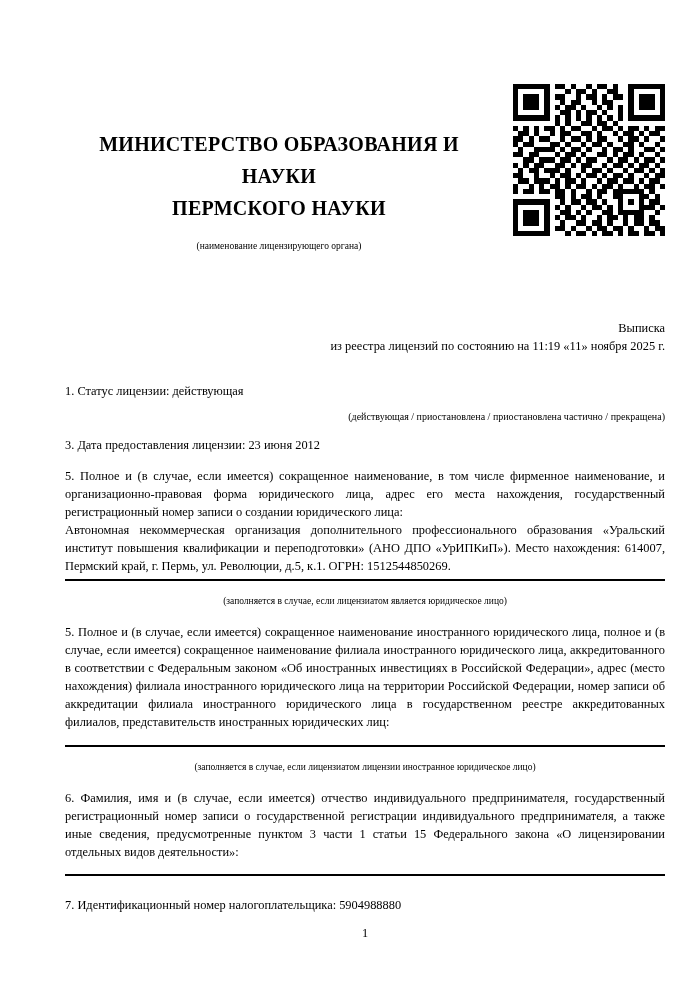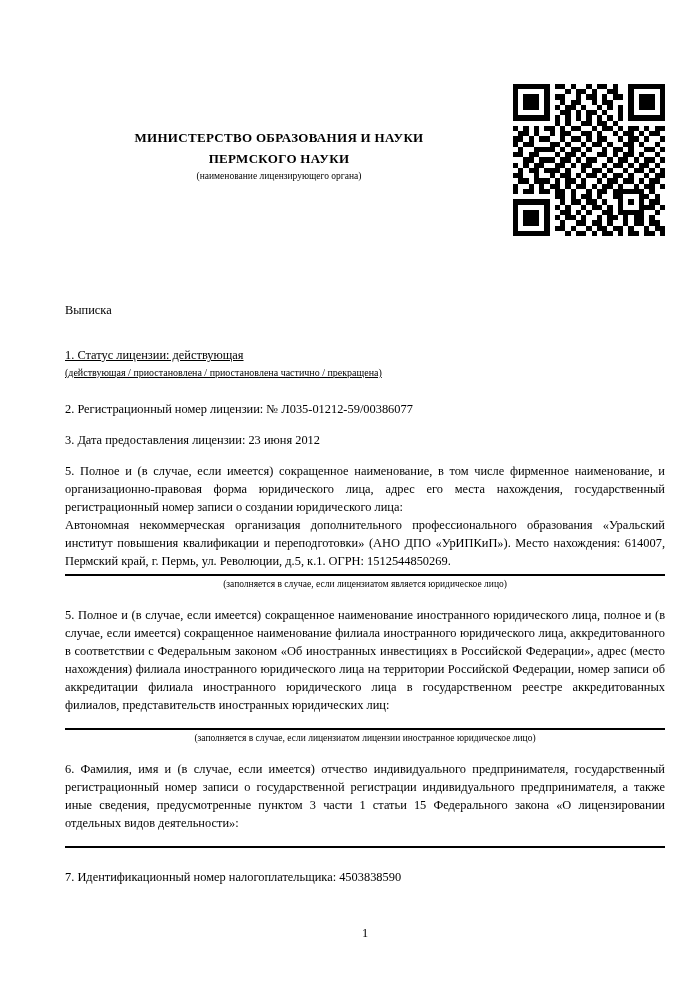--- a/index.html
+++ b/index.html
@@ -28,62 +28,62 @@
     padding-top: 84px;
   }
   .ministry-block {
     flex: 1 1 auto;
     text-align: center;
     padding-top: 44px;
     padding-right: 20px;
   }
   .ministry-name {
     font-weight: bold;
-    font-size: 13px;
+    font-size: 20px;
     line-height: 1.6;
     letter-spacing: 0.3px;
   }
   .ministry-caption {
     font-size: 9.5px;
-    margin-top: 0;
+    margin-top: 16px;
   }
   
   .qr {
     flex: 0 0 auto;
     width: 152px;
     height: 152px;
     display: grid;
     grid-template-columns: repeat(29, 1fr);
     grid-template-rows: repeat(29, 1fr);
   }
   .qr .m { background: #000; }
   
   .doc-title {
     margin-top: 66px;
-    text-align: left;
+    text-align: right;
   }
   
   .section { margin-top: 13px; }
-  .section.first { margin-top: 27px; text-decoration: underline; }
+  .section.first { margin-top: 27px; }
   .para { text-align: justify; }
   .note {
     font-size: 10px;
-    text-align: left;
-    margin-top: 1px;
+    text-align: right;
+    margin-top: 9px;
   }
   .fill-rule {
     border: none;
     border-top: 2px solid #000;
     margin: 3px 0 0 0;
   }
   .fill-rule.gap { margin-top: 13px; }
   .fill-caption {
     font-size: 9.5px;
     text-align: center;
-    margin-top: 2px;
+    margin-top: 14px;
   }
   .gap-lg { margin-top: 21px; }
   .gap-md { margin-top: 15px; }
   
   .page-number {
     position: absolute;
     left: 65px;
     right: 35px;
     top: 925px;
     text-align: center;
@@ -940,30 +940,28 @@
         <div></div>
         <div class="m"></div>
         <div class="m"></div>
         <div></div>
         <div class="m"></div>
       </div>
   </div>
 
   <div class="doc-title">
     <div>Выписка</div>
+    <div>из реестра лицензий по состоянию на 11:19 «11» ноября 2025 г.</div>
   </div>
 
   <div class="section first">
     <div class="para">1. Статус лицензии: действующая</div>
     <div class="note">(действующая / приостановлена / приостановлена частично / прекращена)</div>
   </div>
 
-  <div class="section gap-lg">
-    <div class="para">2. Регистрационный номер лицензии: № Л035-01212-59/00386077</div>
-  </div>
 
   <div class="section">
     <div class="para">3. Дата предоставления лицензии: 23 июня 2012</div>
   </div>
 
   <div class="section">
     <div class="para">5. Полное и (в случае, если имеется) сокращенное наименование, в том числе фирменное наименование, и организационно-правовая форма юридического лица, адрес его места нахождения, государственный регистрационный номер записи о создании юридического лица:</div>
     <div class="para">Автономная некоммерческая организация дополнительного профессионального образования «Уральский институт повышения квалификации и переподготовки» (АНО ДПО «УрИПКиП»). Место нахождения: 614007, Пермский край, г. Пермь, ул. Революции, д.5, к.1. ОГРН: 1512544850269.</div>
     <hr class="fill-rule">
     <div class="fill-caption">(заполняется в случае, если лицензиатом является юридическое лицо)</div>
@@ -974,18 +972,18 @@
     <hr class="fill-rule gap">
     <div class="fill-caption">(заполняется в случае, если лицензиатом лицензии иностранное юридическое лицо)</div>
   </div>
 
   <div class="section gap-md">
     <div class="para">6. Фамилия, имя и (в случае, если имеется) отчество индивидуального предпринимателя, государственный регистрационный номер записи о государственной регистрации индивидуального предпринимателя, а также иные сведения, предусмотренные пунктом 3 части 1 статьи 15 Федерального закона «О лицензировании отдельных видов деятельности»:</div>
     <hr class="fill-rule gap">
   </div>
 
   <div class="section gap-lg">
-    <div class="para">7. Идентификационный номер налогоплательщика: 4503838590</div>
+    <div class="para">7. Идентификационный номер налогоплательщика: 5904988880</div>
   </div>
 
   <div class="page-number">1</div>
 
 </div>
 
 </body></html>

